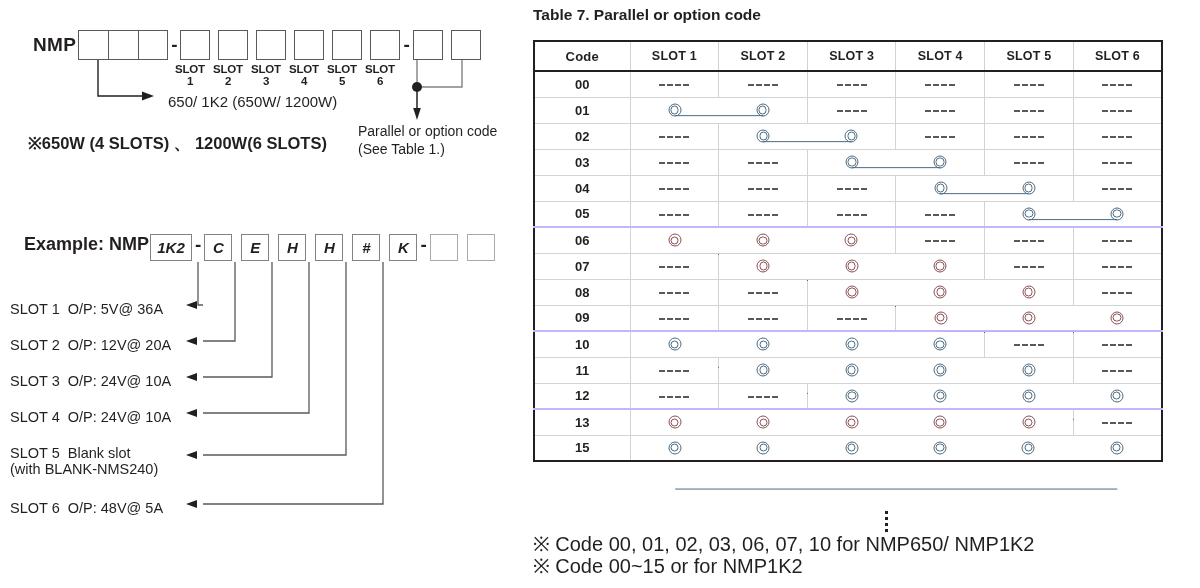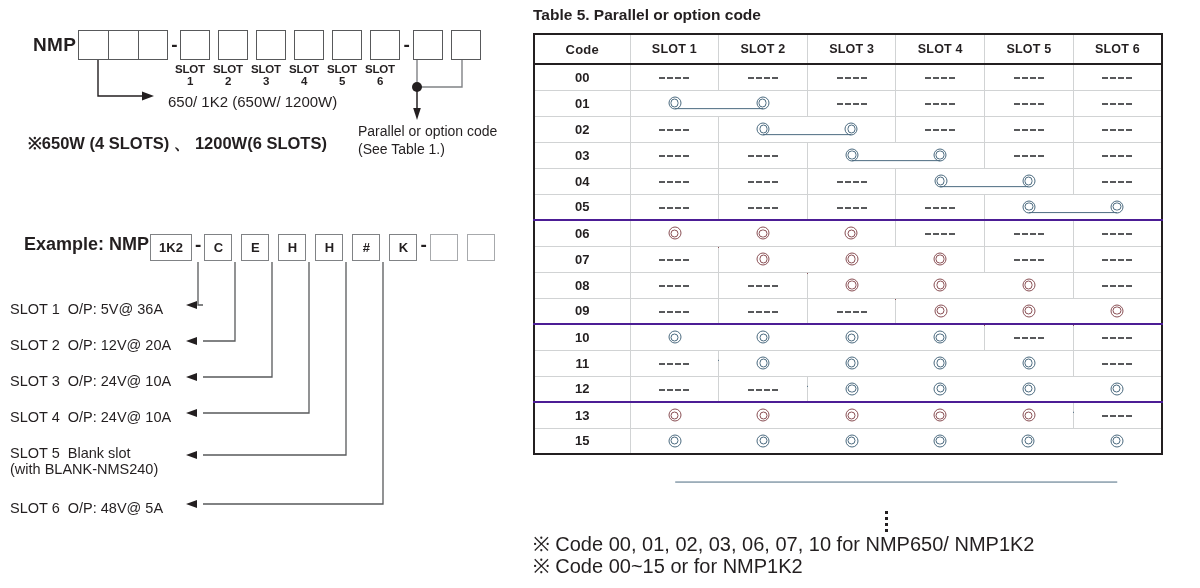--- a/index.html
+++ b/index.html
@@ -38,57 +38,57 @@
   .parcode{position:absolute;left:358px;top:122px;font-size:14px;line-height:18px;}
 
   
   .bracket{position:absolute;left:410px;top:60px;width:70px;height:62px;}
 
   
   .exrow{position:absolute;left:24px;top:234px;display:flex;align-items:flex-start;}
   .ex-label{font-size:18px;font-weight:bold;white-space:nowrap;margin-right:1px;}
   .exbox{
     width:28px;height:27px;border:1.3px solid #808285;background:#fff;box-sizing:border-box;
-    display:flex;align-items:center;justify-content:center;font-size:13px;font-weight:bold;
+    display:flex;align-items:center;justify-content:center;font-size:15px;font-weight:bold;font-style:italic;
   }
   .exbox.wide{width:42px;}
   .exbox.empty{border-color:#a7a9ac;}
   .exgap{width:9px;}
 
   
   .slotdesc{position:absolute;left:10px;font-size:14.5px;white-space:nowrap;}
   .slotdesc .sub{display:block;}
 
   .leaders{position:absolute;left:0;top:0;width:520px;height:588px;pointer-events:none;}
 
   
   .right{position:absolute;left:533px;top:0;width:667px;height:588px;}
   .tbl-title{position:absolute;left:0;top:6px;font-size:15.5px;font-weight:bold;}
 
   table.codes{
-    position:absolute;left:0;top:33px;width:630px;
+    position:absolute;left:0;top:40px;width:630px;
     border-collapse:collapse;table-layout:fixed;
   }
   table.codes th,table.codes td{
     border:1px solid #d1d3d4;padding:0;height:26px;box-sizing:border-box;
     text-align:center;vertical-align:middle;background:#fff;position:relative;
   }
   table.codes th{
     font-size:12.5px;font-weight:bold;height:30px;letter-spacing:.2px;
     border-bottom:2px solid #231f20;
   }
   table.codes col.c-code{width:96px;}
   table.codes tr td:first-child,table.codes tr th:first-child{
     font-size:13px;font-weight:bold;border-left:2px solid #231f20;
   }
   table.codes tr td:last-child,table.codes tr th:last-child{
     border-right:2px solid #231f20;
   }
   table.codes tr:first-child th{border-top:2px solid #231f20;}
-  tr.grp-end td{border-bottom:2px solid #4c1d95;}
+  tr.grp-end td{border-bottom:2px solid #c4b5fd;}
   tr.last-row td{border-bottom:2px solid #231f20;}
 
   td.blue{background:#a8dcf5;}
   td.pink{background:#f4b9bd;}
 
   
   .ph{display:inline-block;width:30px;height:0;border-top:2.5px dashed #58595b;vertical-align:middle;}
 
   
   .conn{position:absolute;left:0;top:0;right:0;bottom:0;}
@@ -220,21 +220,21 @@
         <path d="M186,341 L197,337 L197,345 Z"></path>
         <path d="M186,377 L197,373 L197,381 Z"></path>
         <path d="M186,413 L197,409 L197,417 Z"></path>
         <path d="M186,455 L197,451 L197,459 Z"></path>
         <path d="M186,504 L197,500 L197,508 Z"></path>
       </g>
     </svg>
   </div>
 
   <div class="right">
-    <div class="tbl-title">Table 5. Parallel or option code</div>
+    <div class="tbl-title">Table 7. Parallel or option code</div>
 
     <table class="codes">
       <colgroup>
         <col class="c-code">
           <col>
           <col>
           <col>
           <col>
           <col>
           <col>

